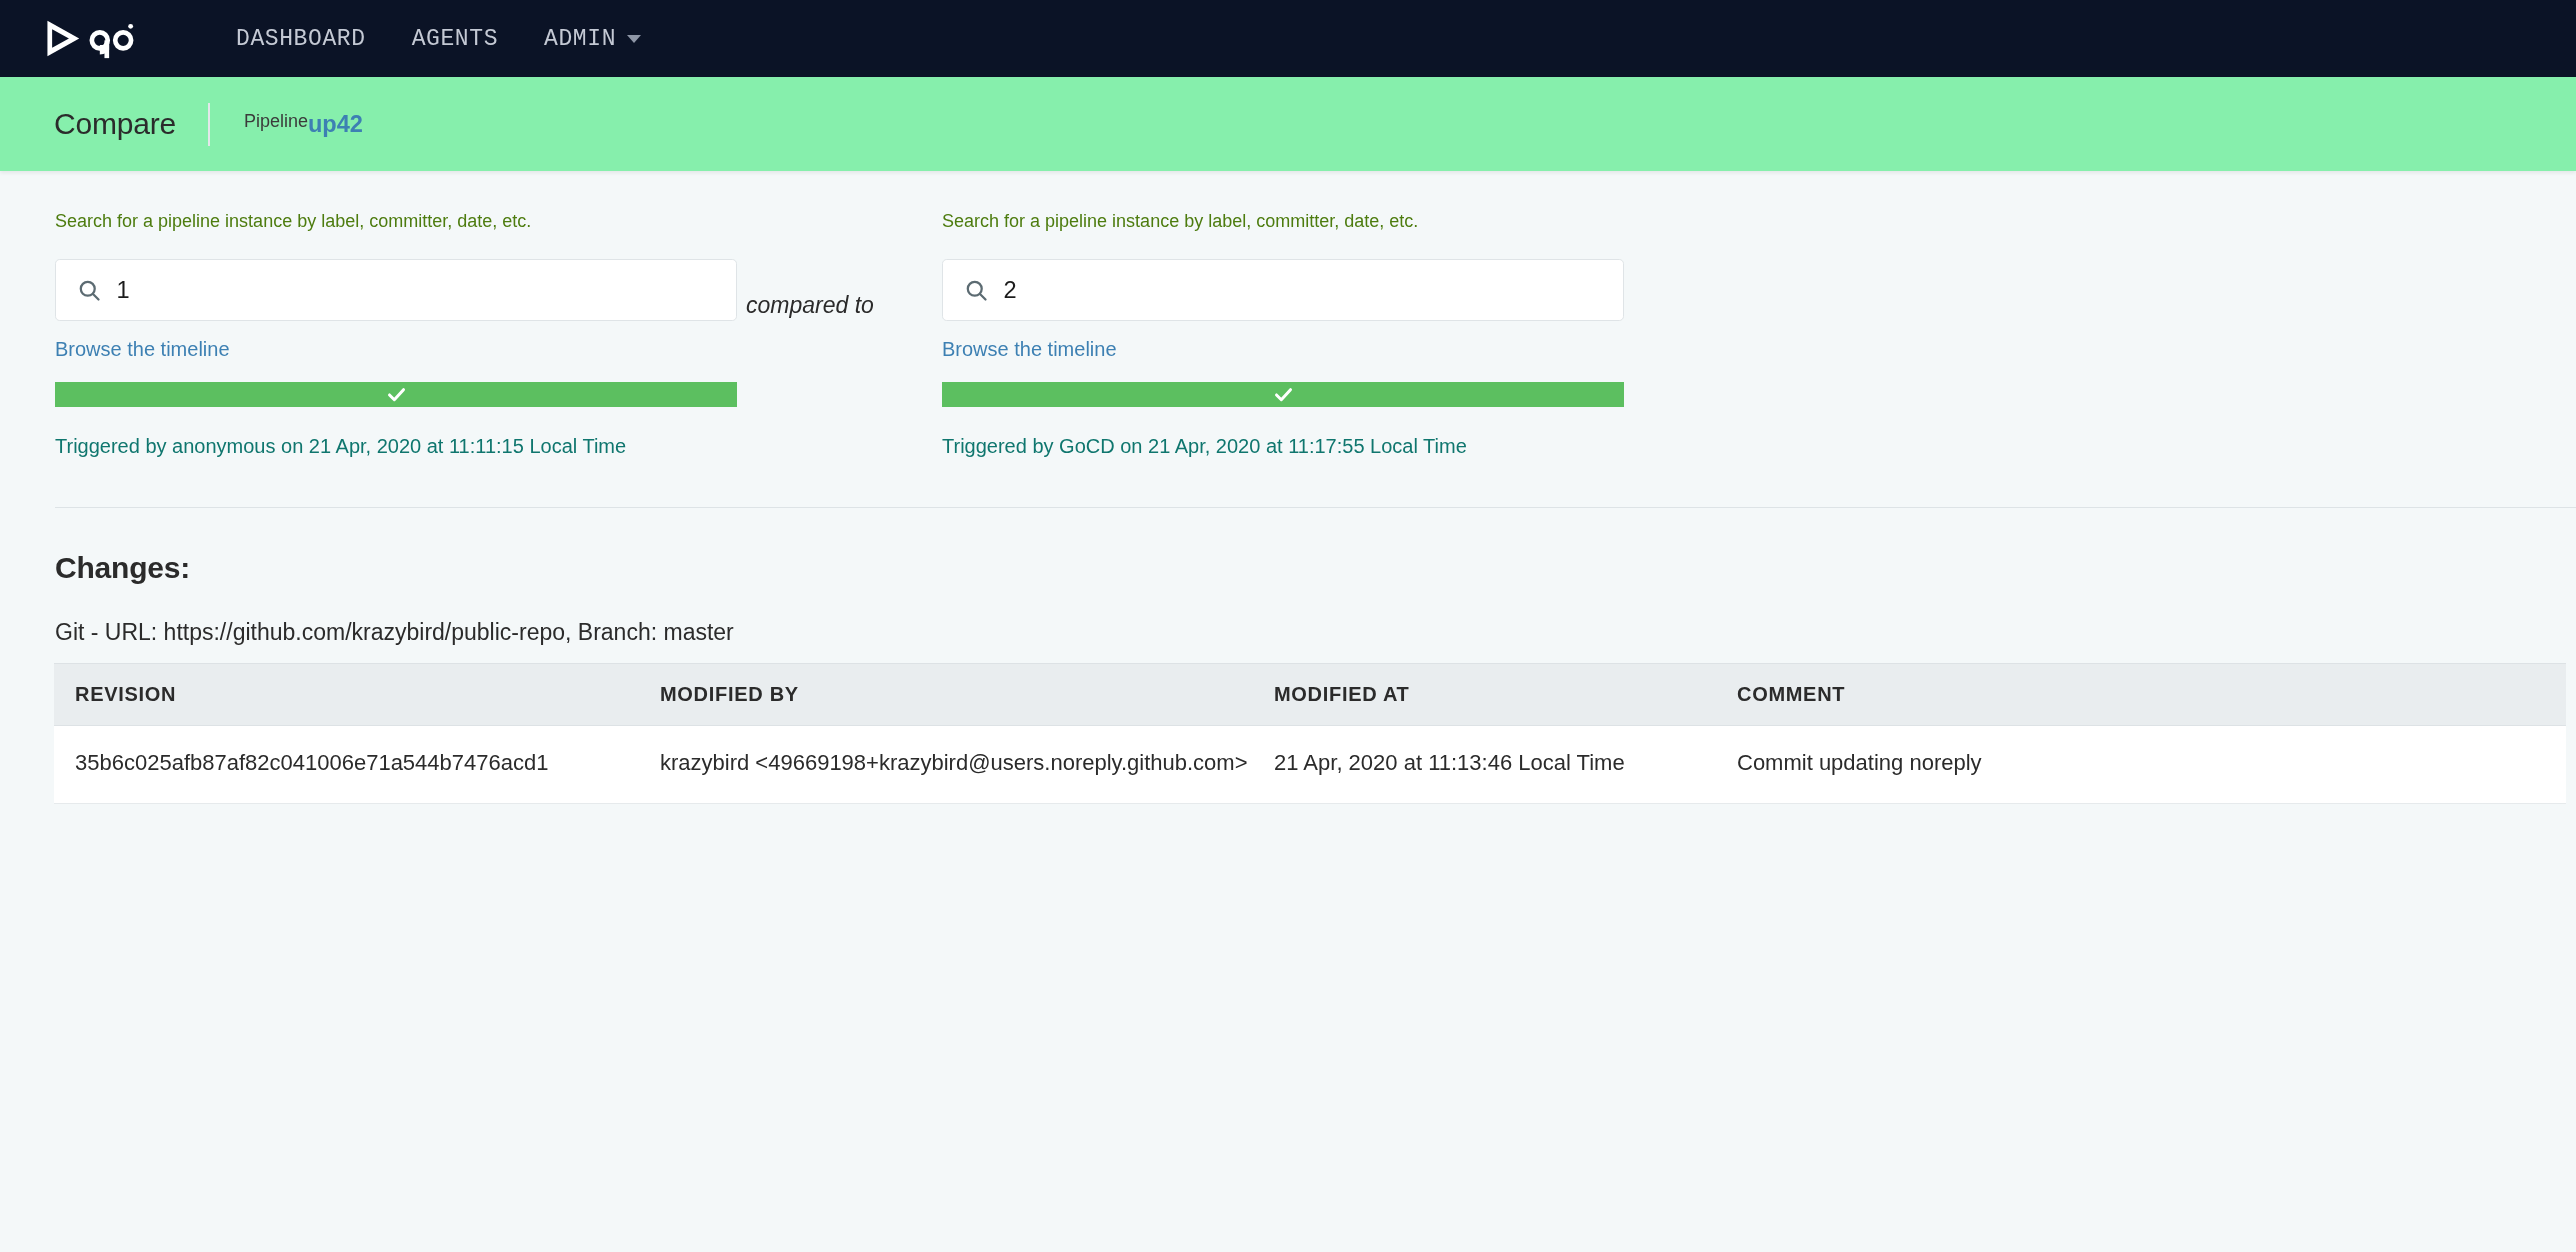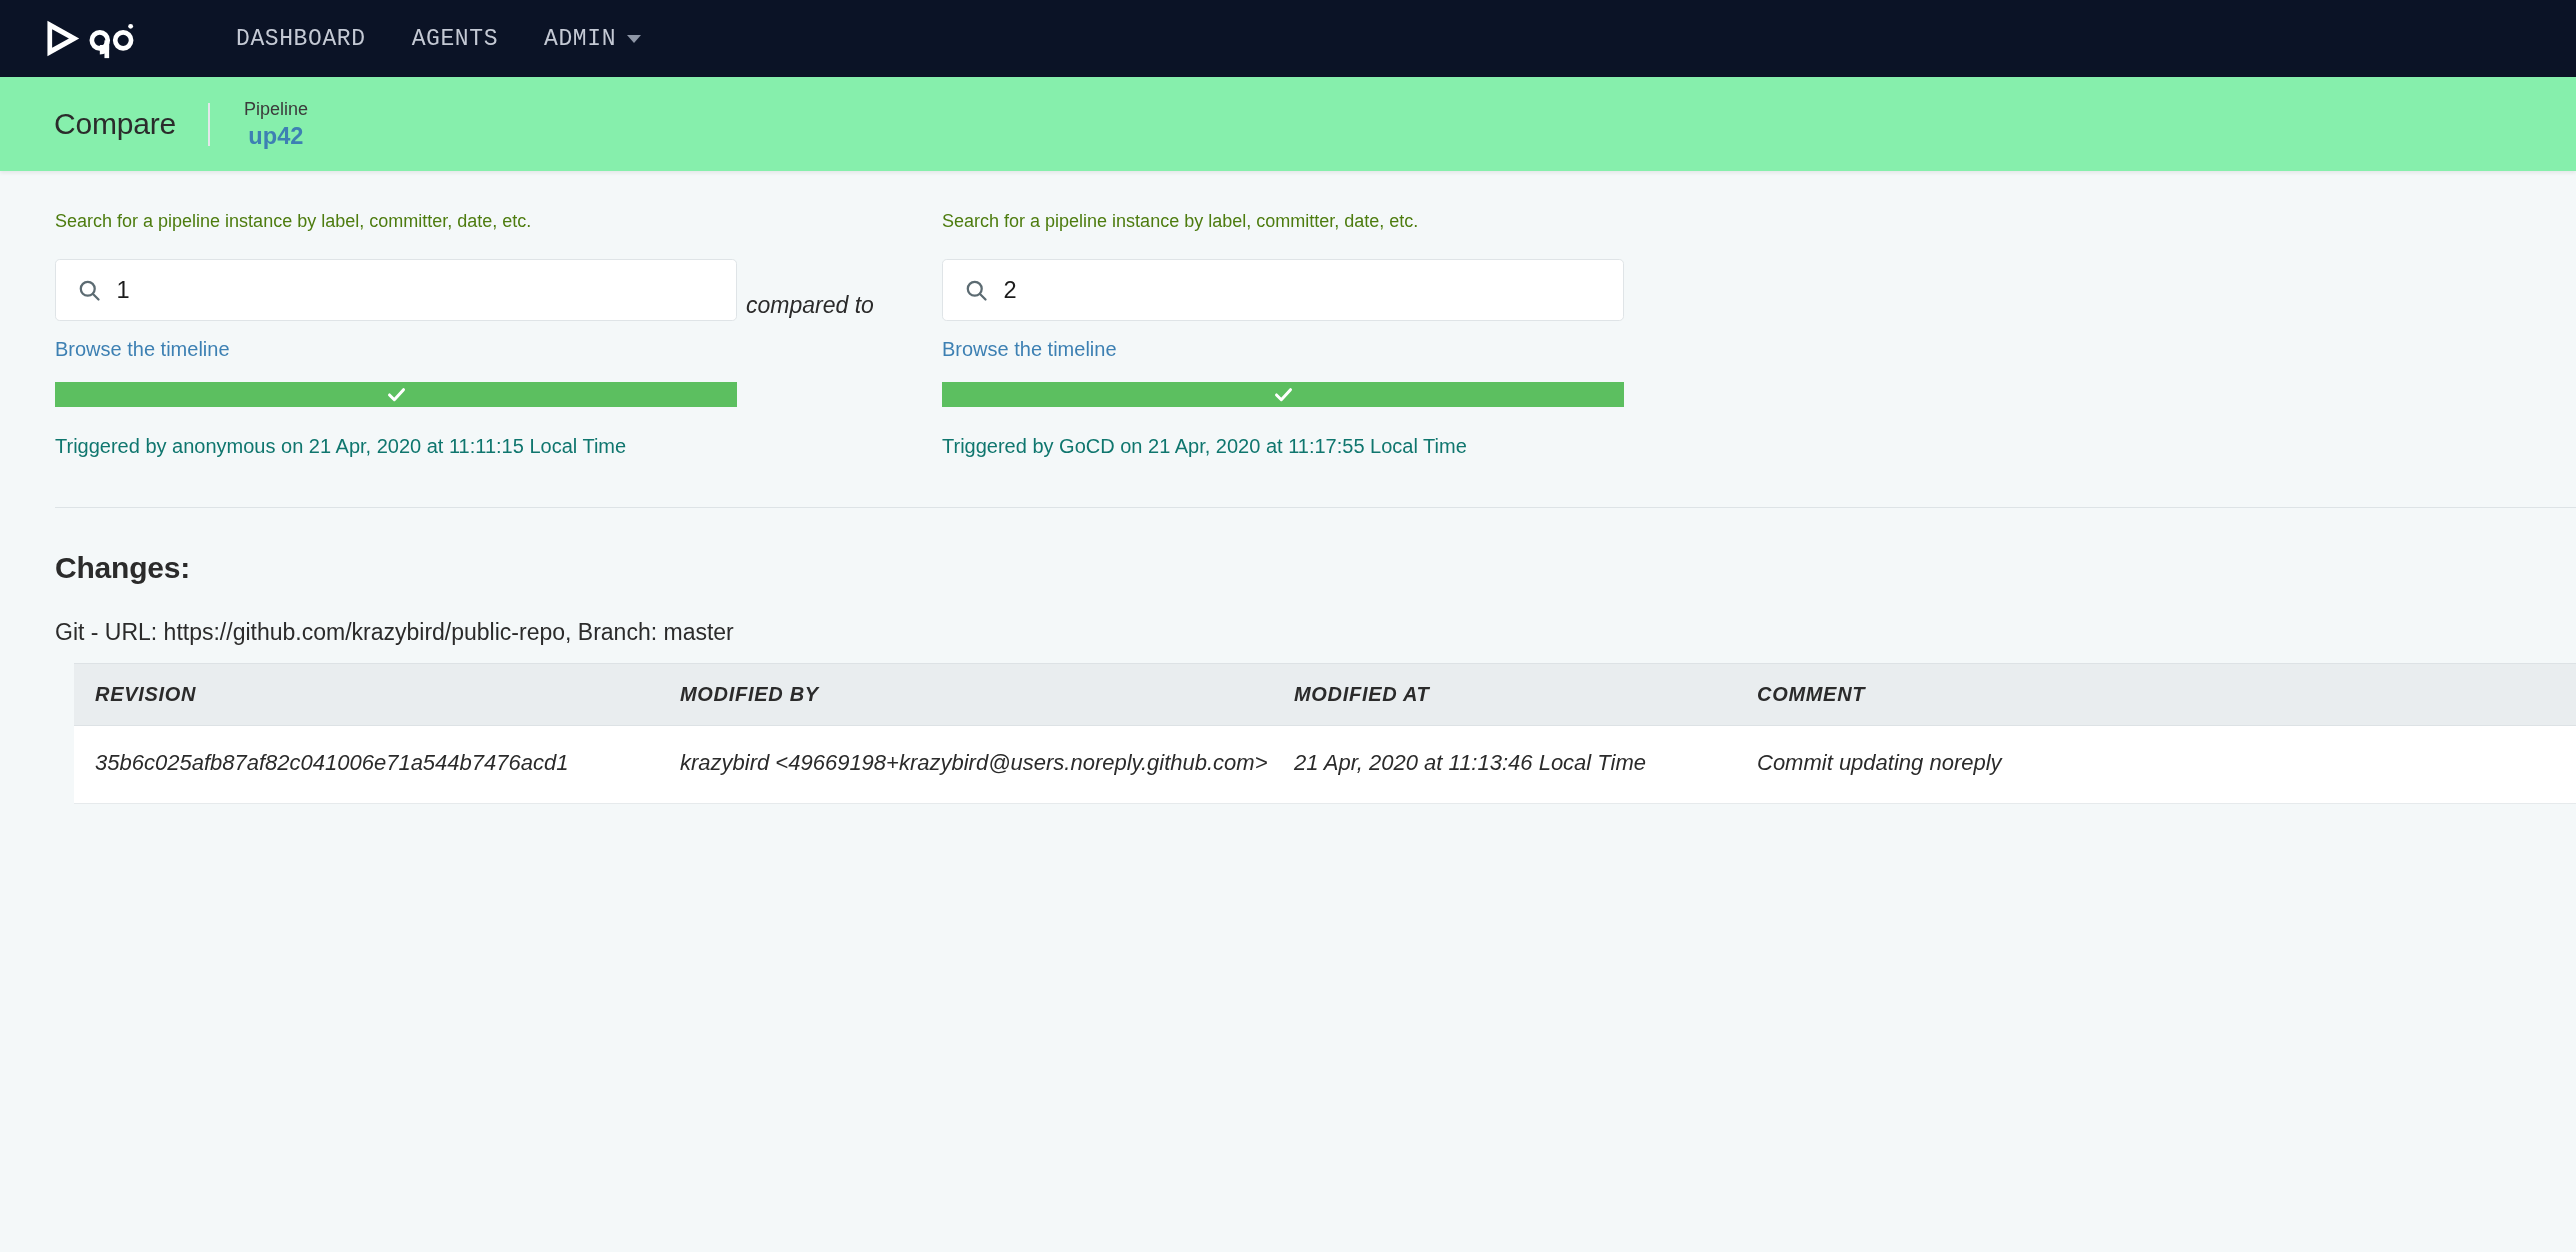--- a/index.html
+++ b/index.html
@@ -74,21 +74,21 @@
     color: #2b2b2b;
     font-weight: 400;
     letter-spacing: -0.2px;
   }
   .head-sep {
     width: 1.9px;
     height: 43px;
     background: #e3e7ea;
     margin: 0 34px 0 32px;
   }
-  .pipeline-block { display: flex; flex-direction: column; justify-content: center; text-align: center; }
+  .pipeline-block { display: flex; flex-direction: row; justify-content: center; }
   .pipeline-label {
     font-size: 18px;
     color: #3b3b3b;
     line-height: 1.25;
     margin-bottom: 1.9px;
   }
   .pipeline-name {
     font-size: 23.6px;
     color: #3d80b3;
     font-weight: bold;
@@ -186,21 +186,21 @@
     padding: 43px 0 0 55px;
     letter-spacing: -0.2px;
   }
   .material-line {
     font-size: 23px;
     color: #2b2b2b;
     padding: 34px 0 17px 55px;
   }
 
   
-  .table-wrap { padding-left: 74px; font-style: italic; }
+  .table-wrap { padding-left: 54px; }
   table.changes {
     border-collapse: collapse;
     width: 2512px;
     background: #ffffff;
     table-layout: fixed;
   }
   table.changes thead th {
     background: #e9edef;
     text-align: left;
     font-size: 20px;

